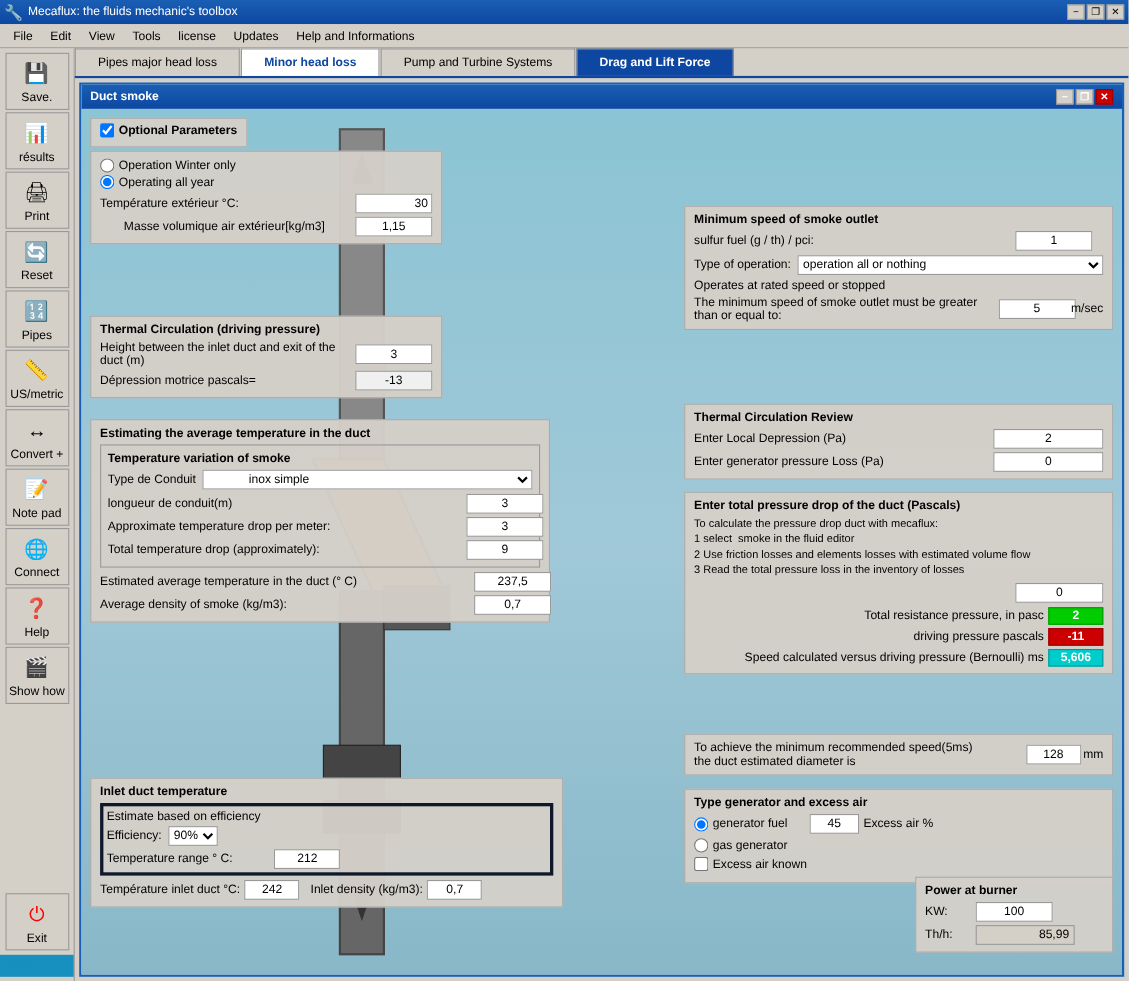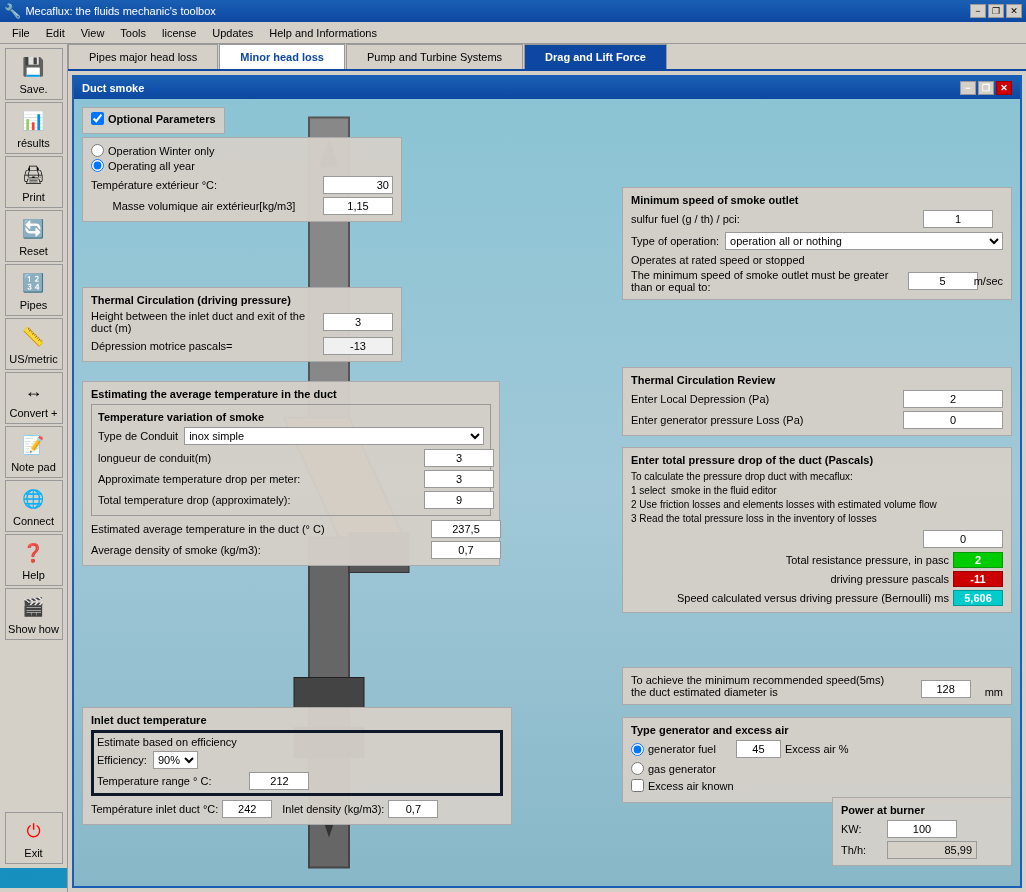--- a/index.html
+++ b/index.html
@@ -209,21 +209,21 @@
           <input type="text" class="form-input" style="text-align: center; background: rgb(240, 240, 240);" value="-13">
         </div>
       </div>
 
       <div style="position: absolute; top: 304px; left: 8px; background: rgba(212,208,200,0.97); border: 1px solid #aaa; padding: 6px 8px; z-index: 10; width: 418px;">
         <div class="section-label">Estimating the average temperature in the duct</div>
         <div style="border: 1px solid #999; padding: 6px;">
           <div class="section-label">Temperature variation of smoke</div>
           <div style="display: flex; align-items: center; gap: 6px; margin-bottom: 4px;">
             <label style="font-size:11px;">Type de Conduit</label>
-            <select class="form-select" style="flex:1;">
+            <select class="form-select" style="flex:1;padding-left:37px;">
               <option>inox simple</option>
             </select>
           </div>
           <div style="display: grid; grid-template-columns: 1fr 60px; gap: 3px 6px; align-items: center;">
             <label style="font-size:11px;">longueur de conduit(m)</label>
             <input type="text" class="form-input" style="text-align: center;" value="3">
             <label style="font-size:11px;">Approximate temperature drop per meter:</label>
             <input type="text" class="form-input" style="text-align: center;" value="3">
             <label style="font-size:11px;">Total temperature drop (approximately):</label>
             <input type="text" class="form-input" style="text-align: center;" value="9">
@@ -305,21 +305,21 @@
           <label style="font-size:11px; text-align:right;">Total resistance pressure, in pasc</label>
           <div class="value-highlight-green">2</div>
           <label style="font-size:11px; text-align:right;">driving pressure pascals</label>
           <div class="value-highlight-red">-11</div>
           <label style="font-size:11px; text-align:right;">Speed calculated versus driving pressure (Bernoulli) ms</label>
           <div class="value-highlight-cyan">5,606</div>
         </div>
       </div>
 
       <div style="position: absolute; top: 590px; right: 8px; background: rgba(212,208,200,0.97); border: 1px solid #aaa; padding: 6px 8px; z-index: 10; width: 390px;">
-        <div style="display: flex; align-items: flex-end; gap: 14px; flex-wrap: wrap;">
+        <div style="display: flex; align-items: center; gap: 2px; flex-wrap: wrap;">
           <div style="flex:1;">
             <span style="font-size:11px;">To achieve the minimum recommended speed(5ms)</span><br>
             <span style="font-size:11px;">the duct estimated diameter is</span>
           </div>
           <input type="text" class="form-input" style="text-align: center; width: 50px;" value="128">
           <span style="font-size:11px;">mm</span>
         </div>
       </div>
 
       <div style="position: absolute; top: 640px; right: 8px; background: rgba(212,208,200,0.97); border: 1px solid #aaa; padding: 6px 8px; z-index: 10; width: 390px;">

